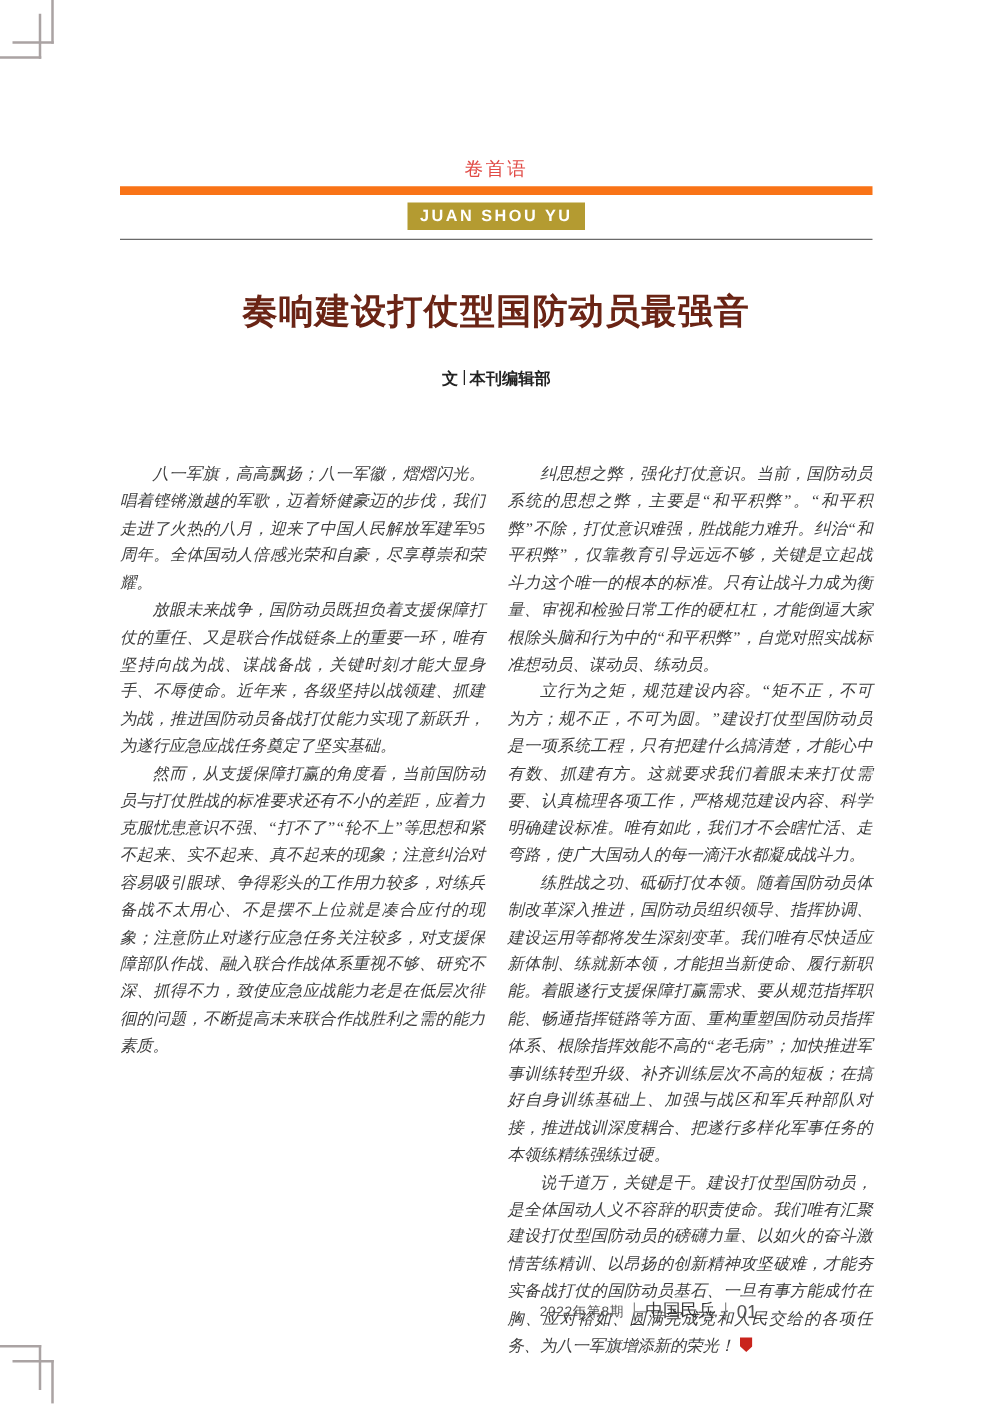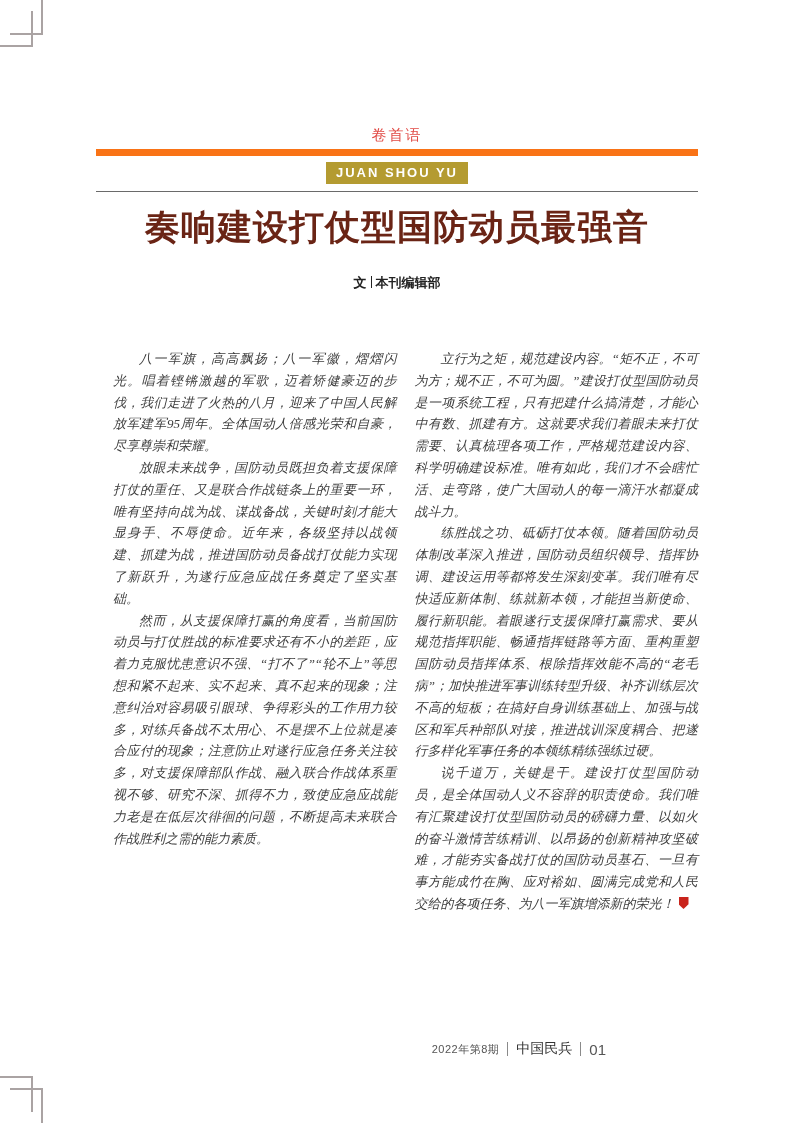--- a/index.html
+++ b/index.html
@@ -49,25 +49,25 @@
     display: inline-block;
     background: #b49b31;
     color: #ffffff;
     font-family: "Liberation Sans", sans-serif;
     font-size: 13px;
     font-weight: bold;
     letter-spacing: 2px;
     padding: 3px 10px 4px 10px;
   }
   .headline {
-    margin-top: 16px;
+    margin-top: 36px;
     text-align: center;
-    font-family: Liberation Mono, monospace;
+    font-family: Liberation Serif, serif;
     font-weight: bold;
-    font-size: 35px;
+    font-size: 28px;
     letter-spacing: 1px;
     color: #6a2415;
     line-height: 44px;
   }
   .byline {
     margin-top: 22px;
     text-align: center;
     font-family: "Liberation Sans", sans-serif;
     font-size: 13px;
     font-weight: bold;
@@ -78,21 +78,20 @@
     width: 1px;
     height: 12px;
     background: #222222;
     margin: 0 4px;
     vertical-align: -1px;
   }
   .columns {
     margin-top: 56px;
     display: flex;
     gap: 18px;
-    margin-left: 17px;
   }
   .col { flex: 1 1 0; }
   .col p {
     font-family: "Liberation Serif", serif;
     font-style: italic;
     font-size: 13px;
     line-height: 21.8px;
     color: #3d3d3d;
     text-align: justify;
     text-indent: 2em;
@@ -155,20 +154,21 @@
       <span>文</span><span class="bar"></span><span>本刊编辑部</span>
     </div>
 
     <div class="columns">
       <div class="col">
         <p>八一军旗，高高飘扬；八一军徽，熠熠闪光。唱着铿锵激越的军歌，迈着矫健豪迈的步伐，我们走进了火热的八月，迎来了中国人民解放军建军95周年。全体国动人倍感光荣和自豪，尽享尊崇和荣耀。</p>
         <p>放眼未来战争，国防动员既担负着支援保障打仗的重任、又是联合作战链条上的重要一环，唯有坚持向战为战、谋战备战，关键时刻才能大显身手、不辱使命。近年来，各级坚持以战领建、抓建为战，推进国防动员备战打仗能力实现了新跃升，为遂行应急应战任务奠定了坚实基础。</p>
         <p>然而，从支援保障打赢的角度看，当前国防动员与打仗胜战的标准要求还有不小的差距，应着力克服忧患意识不强、“打不了”“轮不上”等思想和紧不起来、实不起来、真不起来的现象；注意纠治对容易吸引眼球、争得彩头的工作用力较多，对练兵备战不太用心、不是摆不上位就是凑合应付的现象；注意防止对遂行应急任务关注较多，对支援保障部队作战、融入联合作战体系重视不够、研究不深、抓得不力，致使应急应战能力老是在低层次徘徊的问题，不断提高未来联合作战胜利之需的能力素质。</p>
       </div>
       <div class="col">
+        <p>纠思想之弊，强化打仗意识。当前，国防动员系统的思想之弊，主要是“和平积弊”。“和平积弊”不除，打仗意识难强，胜战能力难升。纠治“和平积弊”，仅靠教育引导远远不够，关键是立起战斗力这个唯一的根本的标准。只有让战斗力成为衡量、审视和检验日常工作的硬杠杠，才能倒逼大家根除头脑和行为中的“和平积弊”，自觉对照实战标准想动员、谋动员、练动员。</p>
         <p>立行为之矩，规范建设内容。“矩不正，不可为方；规不正，不可为圆。”建设打仗型国防动员是一项系统工程，只有把建什么搞清楚，才能心中有数、抓建有方。这就要求我们着眼未来打仗需要、认真梳理各项工作，严格规范建设内容、科学明确建设标准。唯有如此，我们才不会瞎忙活、走弯路，使广大国动人的每一滴汗水都凝成战斗力。</p>
         <p>练胜战之功、砥砺打仗本领。随着国防动员体制改革深入推进，国防动员组织领导、指挥协调、建设运用等都将发生深刻变革。我们唯有尽快适应新体制、练就新本领，才能担当新使命、履行新职能。着眼遂行支援保障打赢需求、要从规范指挥职能、畅通指挥链路等方面、重构重塑国防动员指挥体系、根除指挥效能不高的“老毛病”；加快推进军事训练转型升级、补齐训练层次不高的短板；在搞好自身训练基础上、加强与战区和军兵种部队对接，推进战训深度耦合、把遂行多样化军事任务的本领练精练强练过硬。</p>
         <p><span>说千道万，关键是干。建设打仗型国防动员，是全体国动人义不容辞的职责使命。我们唯有汇聚建设打仗型国防动员的磅礴力量、以如火的奋斗激情苦练精训、以昂扬的创新精神攻坚破难，才能夯实备战打仗的国防动员基石、一旦有事方能成竹在胸、应对裕如、圆满完成党和人民交给的各项任务、为八一军旗增添新的荣光！</span><span class="endmark"></span></p>
       </div>
     </div>
 
   </div>
 
   <div class="footer">
     <span class="issue">2022年第8期</span>

